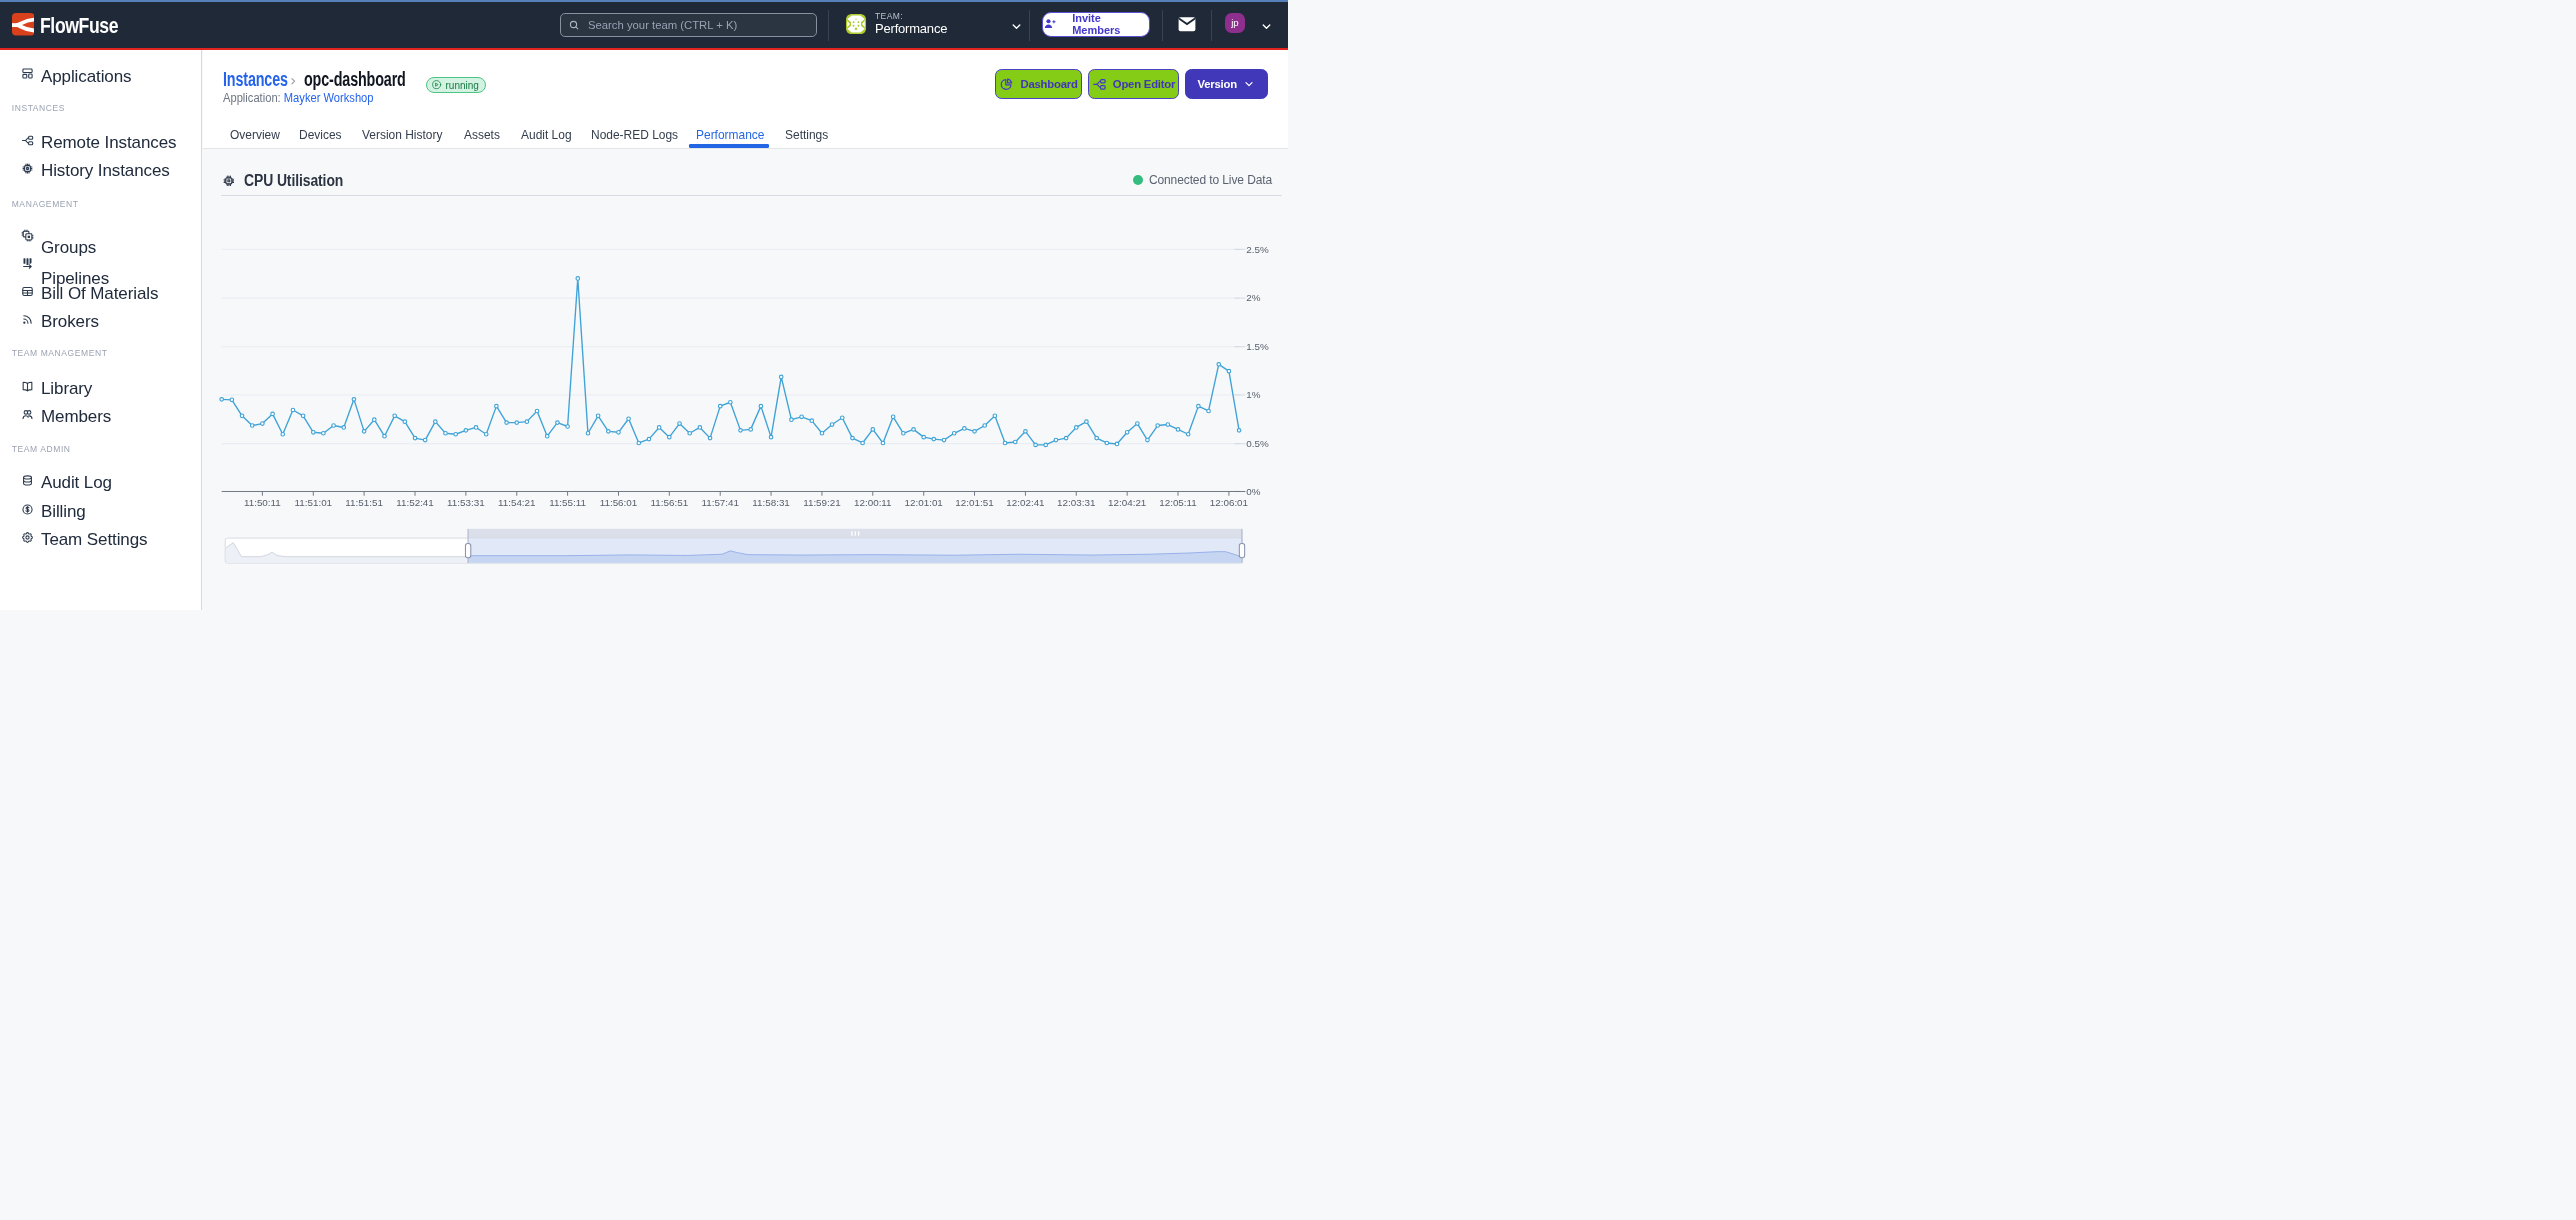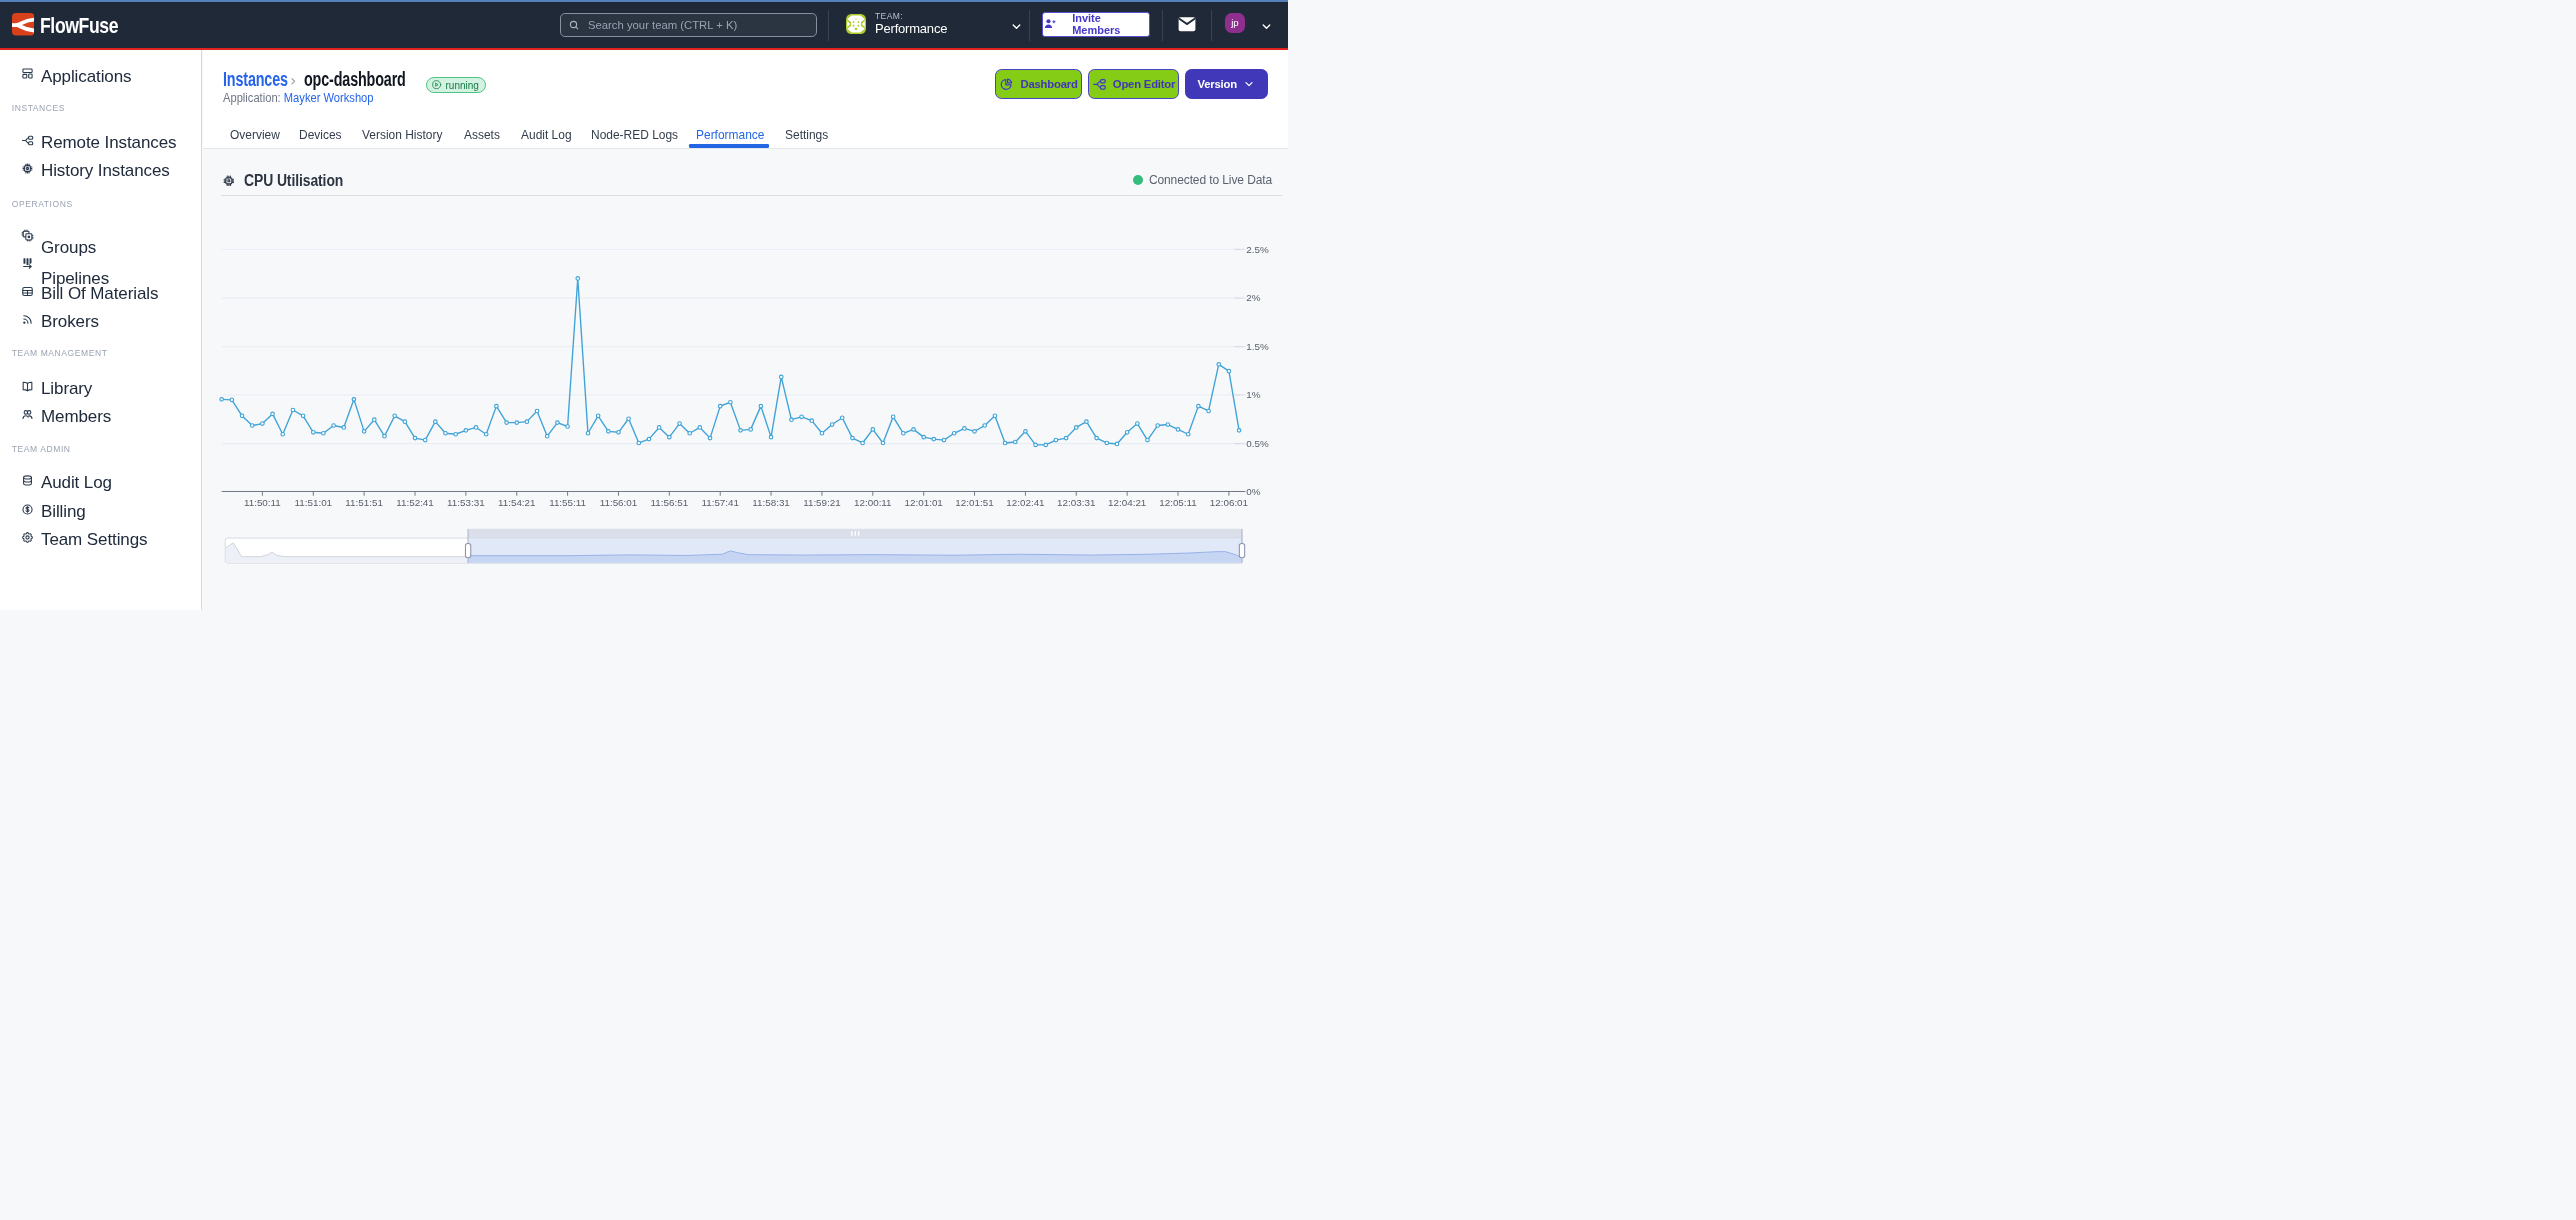--- a/index.html
+++ b/index.html
@@ -15,21 +15,21 @@
 #mainhead{position:absolute;left:203px;top:50px;width:1085px;height:99px;background:#fff}
 #tabborder{position:absolute;left:203px;top:148px;width:1085px;height:0.8px;background:#e3e5e9}
 #content{position:absolute;left:203px;top:149px;width:1085px;height:461px;background:#f7f8fa}
 .nvdiv{position:absolute;top:9.7px;width:0.8px;height:31px;background:#39434f}
 #ffname{position:absolute;left:40px;top:13.3px;color:#fff;font-size:22.6px;font-weight:700;letter-spacing:-0.5px;transform:scaleX(0.78);transform-origin:left}
 #search{position:absolute;left:560px;top:12.5px;width:257px;height:24px;border:0.8px solid #87919f;border-radius:4.9px;background:#2a3541;color:#98a2b3;font-size:11.3px;line-height:22px}
 #search svg{position:absolute;left:7.3px;top:5.3px}
 #search span{position:absolute;left:27px;top:0}
 .teamlbl{position:absolute;left:875px;top:11px;color:#bac1cb;font-size:8.5px;letter-spacing:0.4px}
 .teamname{position:absolute;left:875px;top:20.6px;color:#fff;font-size:13px;font-weight:500;letter-spacing:-0.2px}
-#invitebtn{position:absolute;left:1042px;top:11.6px;width:108px;height:25px;background:#fff;border:1.2px solid #5a50d2;border-radius:3px;color:#4338ca;font-size:11px;font-weight:700;display:flex;align-items:center;justify-content:center;gap:16px}
+#invitebtn{position:absolute;left:1042px;top:11.6px;width:108px;height:25px;background:#fff;border:1.2px solid #5a50d2;border-radius:9px;color:#4338ca;font-size:11px;font-weight:700;display:flex;align-items:center;justify-content:center;gap:16px}
 #avatar{position:absolute;left:1225px;top:13.3px;width:20px;height:20px;border-radius:6.5px;background:#8e2f8e;color:#fff;font-size:9.7px;font-weight:500;text-align:center;line-height:20px}
 .bc{font-size:19.4px;font-weight:700;transform:scaleX(0.74);transform-origin:left;letter-spacing:-0.2px;white-space:nowrap}
 #approw{position:absolute;left:223px;top:91px;font-size:12px;color:#6d7582;transform:scaleX(0.93);transform-origin:left;white-space:nowrap}
 #approw a{color:#2563eb;text-decoration:none}
 #pill{position:absolute;left:426px;top:77px;height:16px;border-radius:8.5px;background:#d4f2e1;border:0.8px solid #4cc584;color:#177a46;font-size:10px;display:flex;align-items:center;padding:0 6.5px 0 4px;gap:3.2px}
 .hbtn{position:absolute;top:69px;height:30px;border-radius:6.5px;border:1.4px solid #4a41c4;background:#84cc16;color:#4038b8;font-size:11.3px;font-weight:700;letter-spacing:-0.2px;display:flex;align-items:center;justify-content:center;gap:6.5px}
 .tab{position:absolute;top:127px;font-size:13px;color:#333d4c;transform:scaleX(0.92);transform-origin:left;white-space:nowrap}
 #perftab{color:#2467e5;font-weight:400}
 #underline{position:absolute;left:689px;top:144px;width:80px;height:4.4px;background:#2266e3;border-radius:1.2px}
 #chead{position:absolute;left:222px;top:172px;display:flex;align-items:center;gap:8px}
@@ -117,21 +117,21 @@
         <rect x="14" y="4.2" width="7.6" height="5.6" rx="1.8"></rect>
         <rect x="14" y="14.2" width="7.6" height="5.6" rx="1.8"></rect>
       </svg></div>
     <div class="sitem" style="top:83px">Remote Instances</div>
     <div class="sicon" style="top:112px"><svg width="13" height="13" viewBox="0 0 24 24" fill="none" stroke="#2b3a4d" stroke-width="2" stroke-linecap="round" stroke-linejoin="round">
         <rect x="6.7" y="6.7" width="10.6" height="10.6" rx="1.8"></rect>
         <rect x="10.4" y="10.4" width="3.2" height="3.2"></rect>
         <path d="M9.2 3.8v2.9M12 3.8v2.9M14.8 3.8v2.9M9.2 17.3v2.9M12 17.3v2.9M14.8 17.3v2.9M3.8 9.2h2.9M3.8 12h2.9M3.8 14.8h2.9M17.3 9.2h2.9M17.3 12h2.9M17.3 14.8h2.9"></path>
       </svg></div>
     <div class="sitem" style="top:111px">History Instances</div>
-    <div class="slabel" style="top:149px">OPERATIONS</div>
+    <div class="slabel" style="top:149px">MANAGEMENT</div>
     <div class="sicon" style="top:179px"><svg width="13" height="13" viewBox="0 0 24 24" fill="none" stroke="#2b3a4d" stroke-width="2" stroke-linecap="round" stroke-linejoin="round">
         <path d="M7.2 2v2M11 2v2M2 7.2h2M2 11h2"></path>
         <rect x="4" y="4" width="10.6" height="10.6" rx="1.6"></rect>
         <rect x="8.9" y="8.9" width="11.3" height="11.3" rx="1.6" fill="#fff"></rect>
         <rect x="12.4" y="12.4" width="4.3" height="4.3" fill="#2b3a4d" stroke="none"></rect>
         <path d="M22.2 12.6h-2M22.2 16.4h-2M12.6 22.2v-2M16.4 22.2v-2"></path>
       </svg></div>
     <div class="sitem" style="top:188px">Groups</div>
     <div class="sicon" style="top:206px"><svg width="13" height="13" viewBox="0 0 24 24" fill="none" stroke="#2b3a4d" stroke-width="2" stroke-linecap="round" stroke-linejoin="round">
         <g fill="#2b3a4d" stroke="none">

